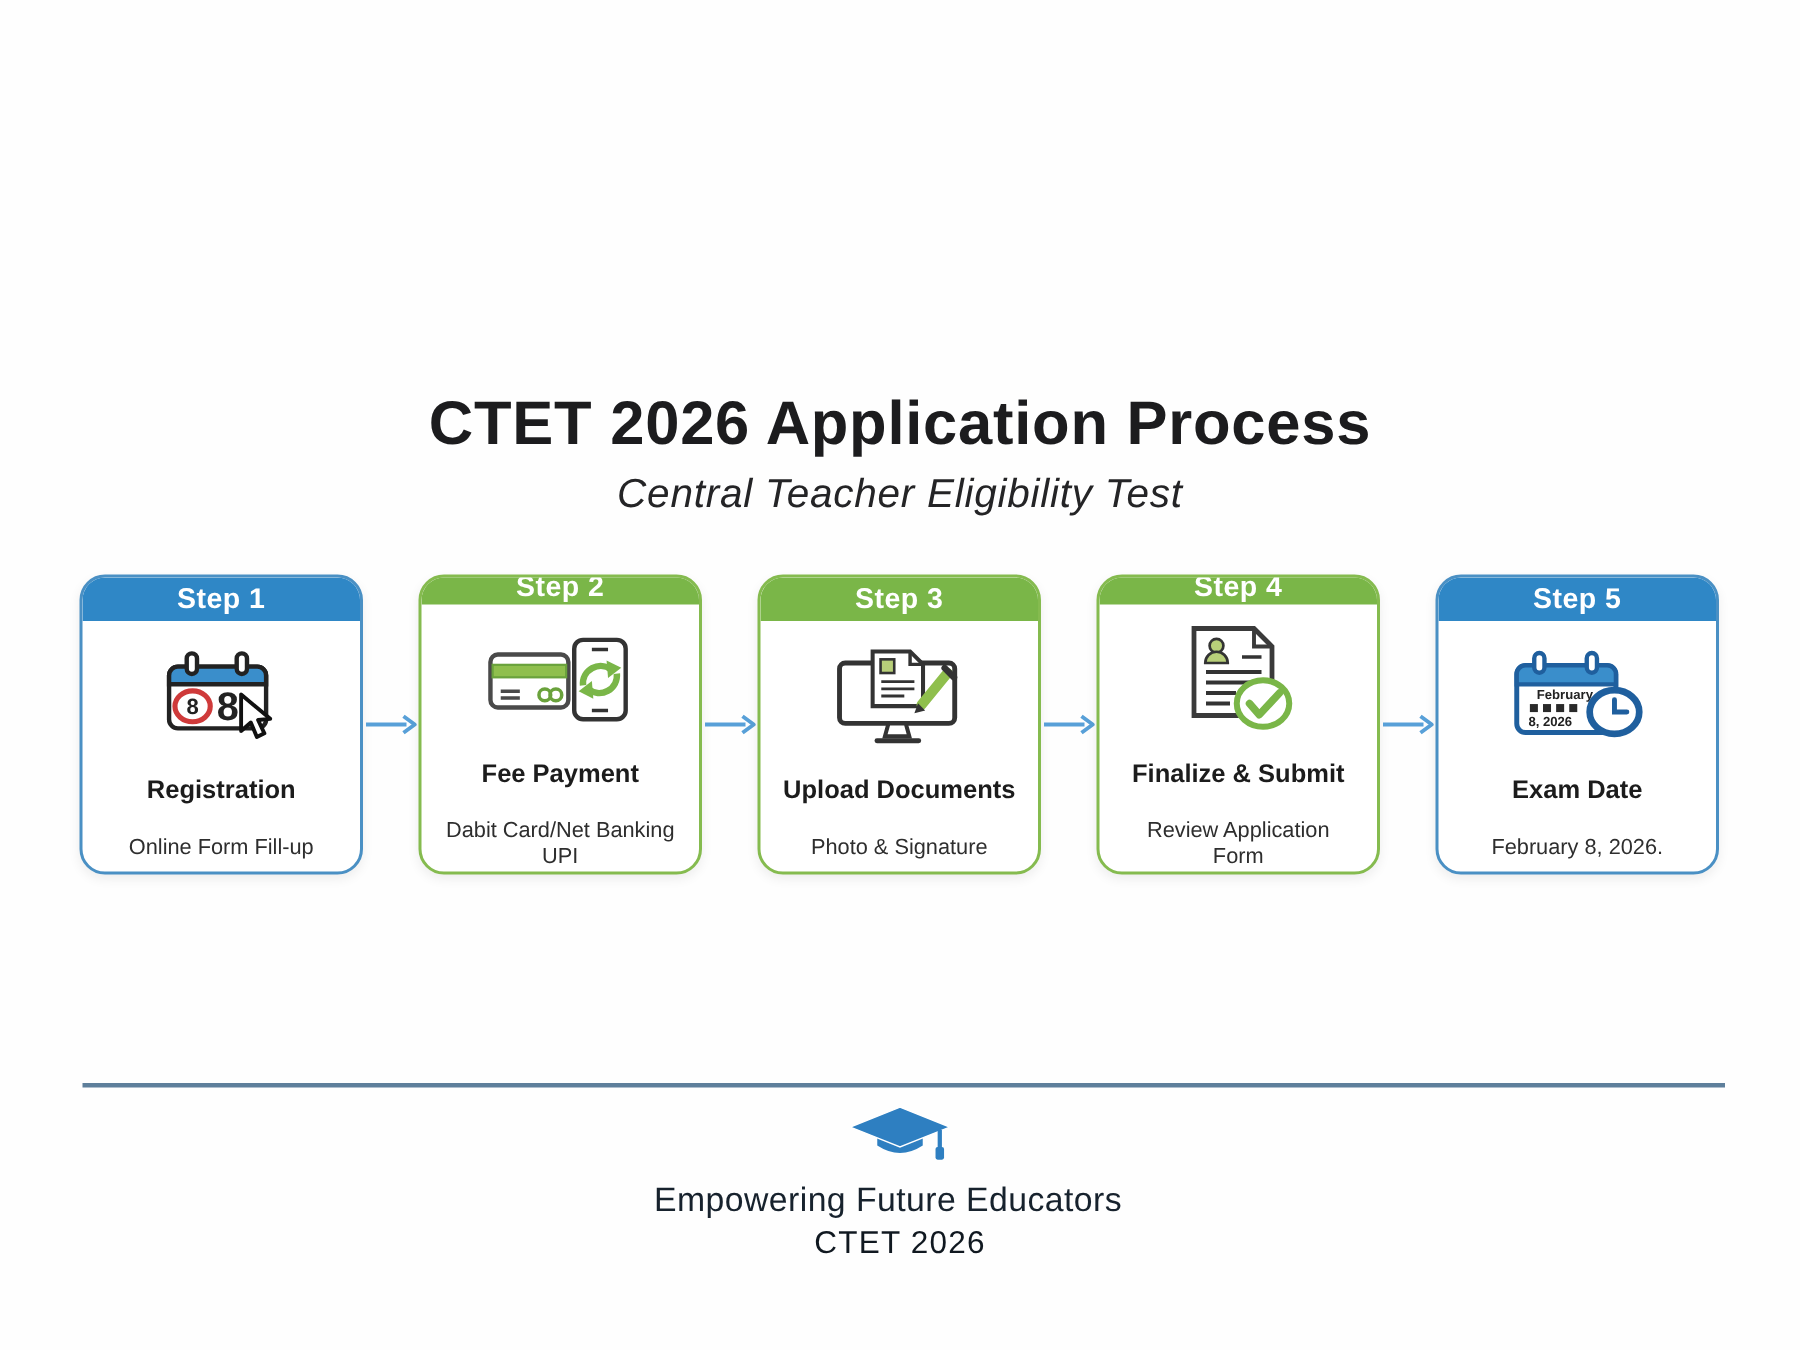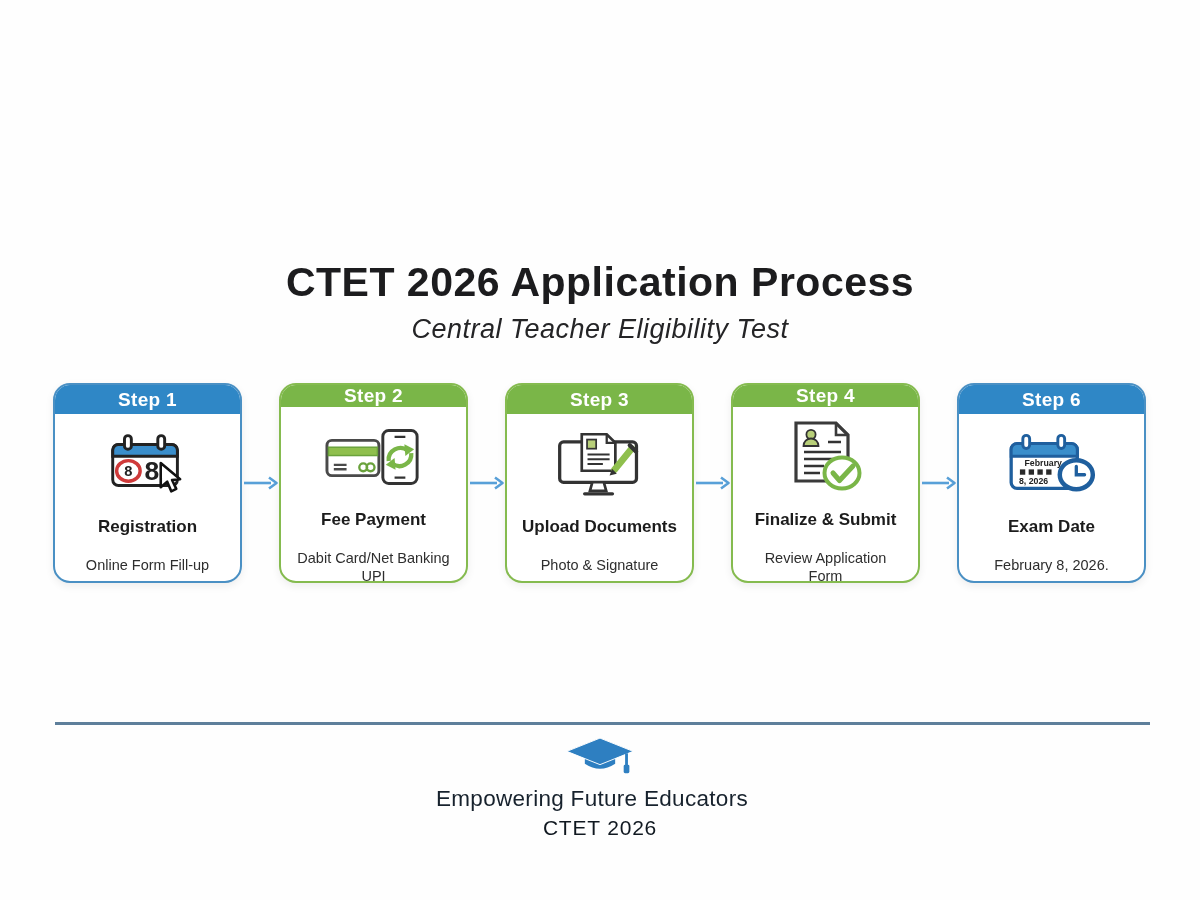--- a/index.html
+++ b/index.html
@@ -9,21 +9,21 @@
   }
   
   .title-block{position:absolute;top:222px;left:0;width:100%;text-align:center;margin-top:37px;}
   .main-title{margin:0;font-size:41px;font-weight:800;letter-spacing:.5px;color:#1c1c1e;}
   .sub-title{margin:8px 0 0 0;font-size:27px;font-weight:400;letter-spacing:.5px;color:#242426;font-style:italic;}
   
   .steps-row{position:absolute;top:383px;left:53px;width:1093px;height:200px;display:flex;align-items:stretch;}
   .card{
     width:189px;flex:0 0 189px;height:200px;background:#ffffff;
     border:2.5px solid var(--border);border-radius:17px;box-sizing:border-box;
-    box-shadow:0 3px 8px rgba(0,0,0,.07);display:flex;flex-direction:column;overflow:hidden;
+    box-shadow:0 3px 8px rgba(0,0,0,.07);display:flex;flex-direction:column;overflow:hidden;justify-content:flex-end;
   }
   .card[data-theme="blue"]{--accent:#2f87c6;--border:#4a90c4;}
   .card[data-theme="green"]{--accent:#7ab648;--border:#85bb4f;}
   .card-header{
     height:29px;background:var(--accent);display:flex;align-items:center;justify-content:center;
     color:#ffffff;font-size:19px;font-weight:700;letter-spacing:.3px;border-radius:13px 13px 0 0;
   }
   .card-body{flex:1;display:flex;flex-direction:column;align-items:center;padding-top:13px;}
   .icon-wrap{height:76px;display:flex;align-items:center;justify-content:center;}
   .card-title{margin-top:14px;font-size:17px;font-weight:700;color:#1c1c1c;white-space:nowrap;}
@@ -167,21 +167,21 @@
     </div>
 
     <div class="arrow">
       <svg width="36" height="14" viewBox="0 0 36 14">
         <line x1="1" y1="7" x2="28" y2="7" stroke="#58a0d8" stroke-width="2.6"></line>
         <path d="M26 1.5 L33.5 7 L26 12.5" fill="none" stroke="#58a0d8" stroke-width="2.6" stroke-linejoin="round"></path>
       </svg>
     </div>
 
     <div class="card" data-theme="blue">
-      <div class="card-header">Step 6</div>
+      <div class="card-header">Step 5</div>
       <div class="card-body">
         <div class="icon-wrap">
           <svg width="98" height="70" viewBox="0 0 100 72">
             <rect x="8" y="14" width="68" height="46" rx="6" fill="#fff" stroke="#1f5f9e" stroke-width="3.4"></rect>
             <path d="M8 27 v-7 a6 6 0 0 1 6 -6 h56 a6 6 0 0 1 6 6 v7 z" fill="#3a8ecb" stroke="#1f5f9e" stroke-width="3"></path>
             <rect x="20" y="5.5" width="7" height="13.5" rx="3.5" fill="#fff" stroke="#1f5f9e" stroke-width="3"></rect>
             <rect x="56" y="5.5" width="7" height="13.5" rx="3.5" fill="#fff" stroke="#1f5f9e" stroke-width="3"></rect>
             <text x="41" y="37" font-size="9" font-weight="bold" fill="#222" text-anchor="middle">February</text>
             <rect x="17" y="40.5" width="5.5" height="5.5" fill="#2a2a2a"></rect>
             <rect x="26" y="40.5" width="5.5" height="5.5" fill="#2a2a2a"></rect>

